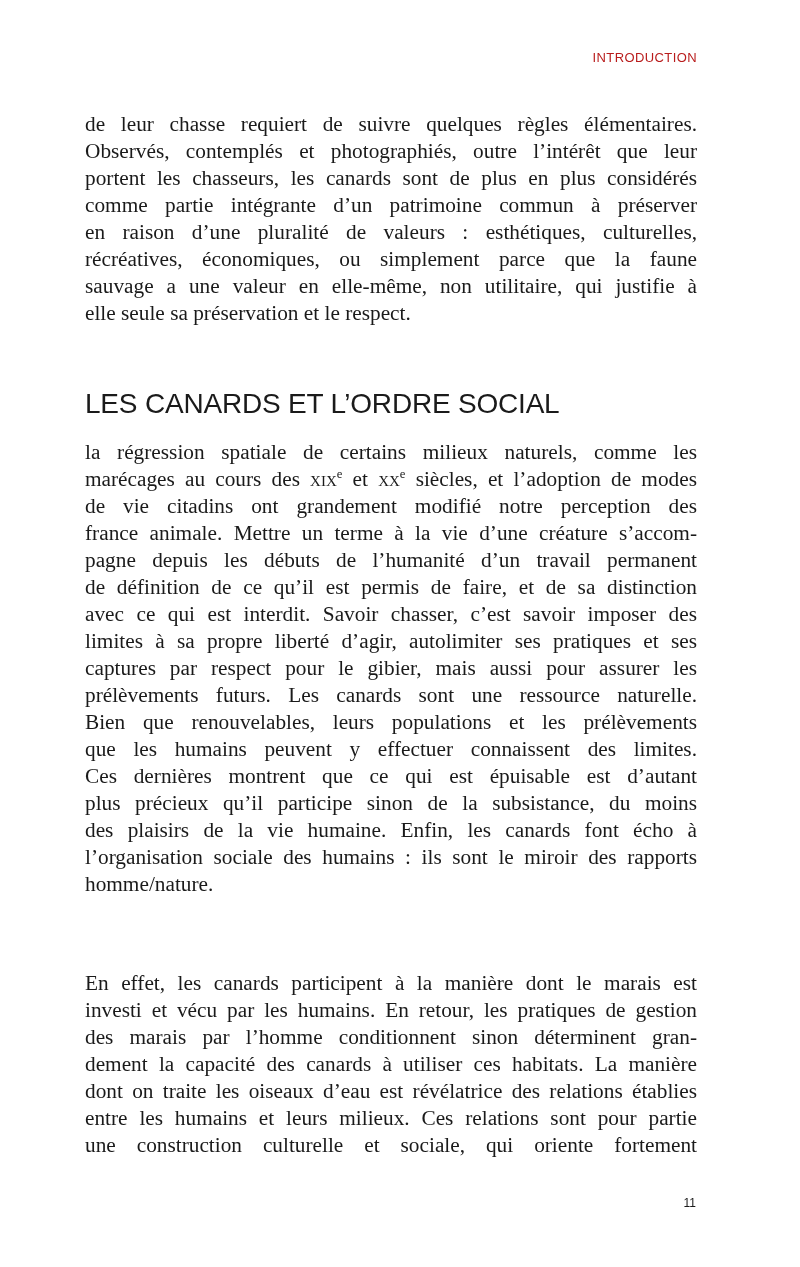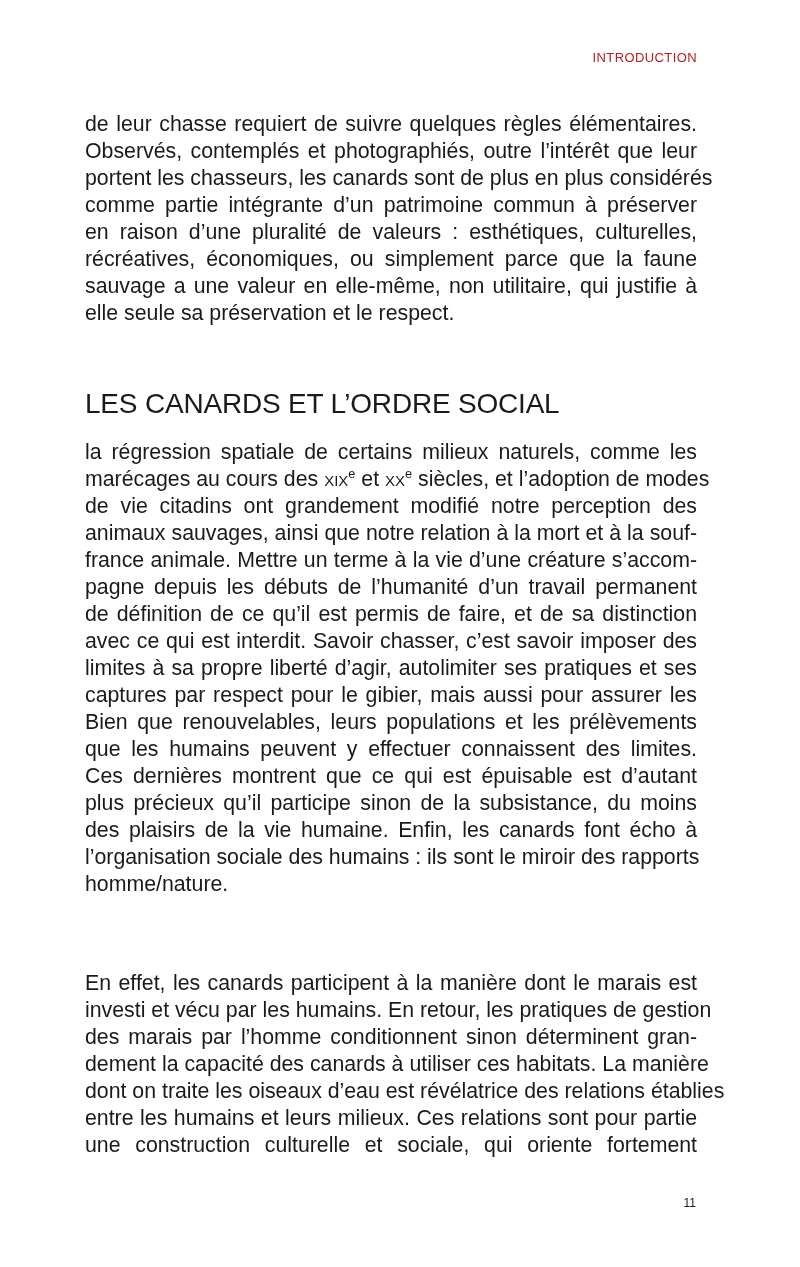--- a/index.html
+++ b/index.html
@@ -4,21 +4,21 @@
   <style>
     html, body { margin: 0; padding: 0; background: #ffffff; }
     body { width: 800px; height: 1267px; position: relative; overflow: hidden; }
     .running-head {
       position: absolute; top: 50px; right: 103px;
       font-family: "Liberation Sans", sans-serif;
       font-size: 13px; letter-spacing: 0.4px; color: #b91c1c;
     }
     .text-block {
       position: absolute; left: 85px; width: 612px;
-      font-family: Liberation Sans, sans-serif;
+      font-family: Liberation Serif, serif;
       font-size: 21.3px; color: #1a1a1a;
     }
     .line {
       display: block; height: 27px; line-height: 27px;
       text-align: justify; text-align-last: justify; white-space: nowrap;
     }
     .line.last { text-align-last: left; }
     .block-1 { top: 111px; }
     .section-heading {
       position: absolute; left: 85px; top: 388px;
@@ -50,27 +50,27 @@
   <span class="line">sauvage a une valeur en elle-même, non utilitaire, qui justifie à</span>
   <span class="line last">elle seule sa préservation et le respect.</span>
 </div>
 
 <div class="section-heading">LES CANARDS ET L’ORDRE SOCIAL</div>
 
 <div class="text-block block-2">
   <span class="line">la régression spatiale de certains milieux naturels, comme les</span>
   <span class="line"><span>marécages au cours des </span><span class="sc">XIX</span><sup>e</sup><span> et </span><span class="sc">XX</span><sup>e</sup><span> siècles, et l’adoption de modes</span></span>
   <span class="line">de vie citadins ont grandement modifié notre perception des</span>
-  <span class="line">animaux sauvages, ainsi que notre relation à la mort et à la souf-</span>
   <span class="line">france animale. Mettre un terme à la vie d’une créature s’accom-</span>
   <span class="line">pagne depuis les débuts de l’humanité d’un travail permanent</span>
   <span class="line">de définition de ce qu’il est permis de faire, et de sa distinction</span>
   <span class="line">avec ce qui est interdit. Savoir chasser, c’est savoir imposer des</span>
   <span class="line">limites à sa propre liberté d’agir, autolimiter ses pratiques et ses</span>
   <span class="line">captures par respect pour le gibier, mais aussi pour assurer les</span>
+  <span class="line">prélèvements futurs. Les canards sont une ressource naturelle.</span>
   <span class="line">Bien que renouvelables, leurs populations et les prélèvements</span>
   <span class="line">que les humains peuvent y effectuer connaissent des limites.</span>
   <span class="line">Ces dernières montrent que ce qui est épuisable est d’autant</span>
   <span class="line">plus précieux qu’il participe sinon de la subsistance, du moins</span>
   <span class="line">des plaisirs de la vie humaine. Enfin, les canards font écho à</span>
   <span class="line">l’organisation sociale des humains : ils sont le miroir des rapports</span>
   <span class="line last">homme/nature.</span>
 </div>
 
 <div class="text-block block-3">

